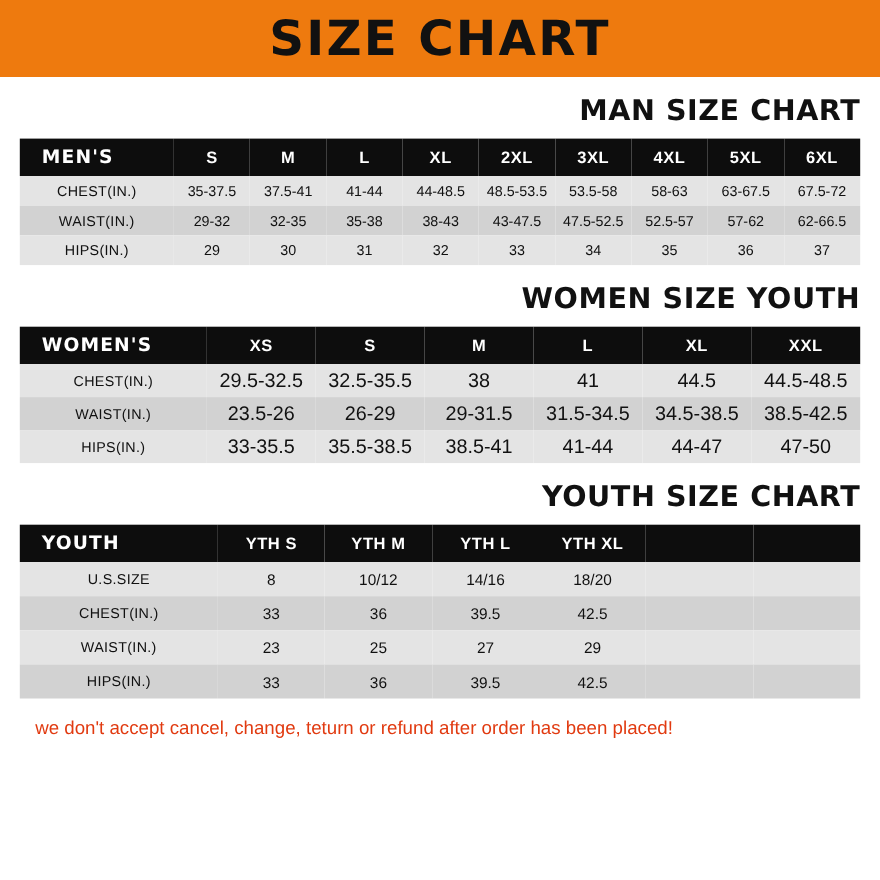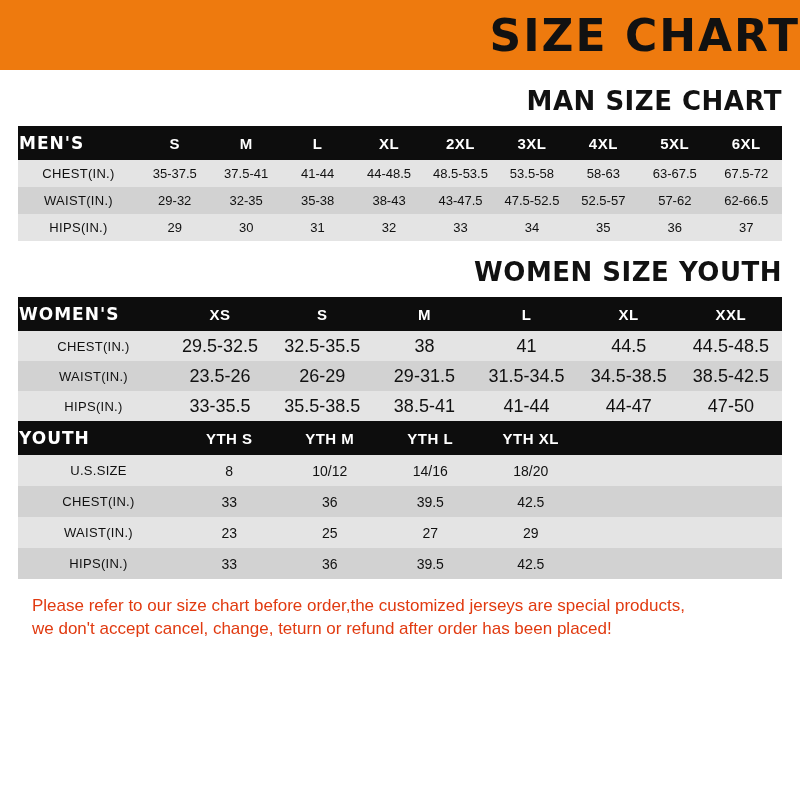--- a/index.html
+++ b/index.html
@@ -18,21 +18,21 @@
     height: 800px;
     position: relative;
     background: #fff;
     box-sizing: border-box;
   }
   .banner {
     background: #ee7a0e;
     height: 70px;
     display: flex;
     align-items: center;
-    justify-content: flex-end;
+    justify-content: center;
   }
   .banner-title {
     font-family: "DejaVu Sans", sans-serif;
     font-weight: bold;
     font-size: 44px;
     letter-spacing: 2px;
     color: #111;
   }
   .content {
     padding: 0 18px;
@@ -64,21 +64,21 @@
   table.size-table thead th {
     background: #0d0d0d;
     color: #ffffff;
     font-weight: bold;
     font-size: 15px;
     height: 34px;
     letter-spacing: 0.5px;
   }
   table.size-table thead th.corner {
     text-align: left;
-    padding-left: 1px;
+    padding-left: 20px;
     font-family: "DejaVu Sans", sans-serif;
     font-size: 17px;
     letter-spacing: 1px;
   }
   table.size-table tbody tr.shade-a td {
     background: #e4e4e4;
   }
   table.size-table tbody tr.shade-b td {
     background: #d2d2d2;
   }
@@ -209,20 +209,21 @@
           <td>33-35.5</td>
           <td>35.5-38.5</td>
           <td>38.5-41</td>
           <td>41-44</td>
           <td>44-47</td>
           <td>47-50</td>
         </tr>
       </tbody>
     </table>
 
+    <div class="section-title">YOUTH SIZE CHART</div>
     <table class="size-table youth">
       <thead>
         <tr>
           <th class="corner">YOUTH</th>
           <th>YTH S</th>
           <th>YTH M</th>
           <th>YTH L</th>
           <th>YTH XL</th>
           <th></th>
           <th></th>
@@ -262,18 +263,17 @@
           <td>36</td>
           <td>39.5</td>
           <td>42.5</td>
           <td></td>
           <td></td>
         </tr>
       </tbody>
     </table>
 
     <div class="notice">
-      <div>Please refer to our size chart before order,the customized jerseys are special products,</div>
       <div>we don't accept cancel, change, teturn or refund after order has been placed!</div>
     </div>
 
   </div>
 </div>
 
 </body></html>

